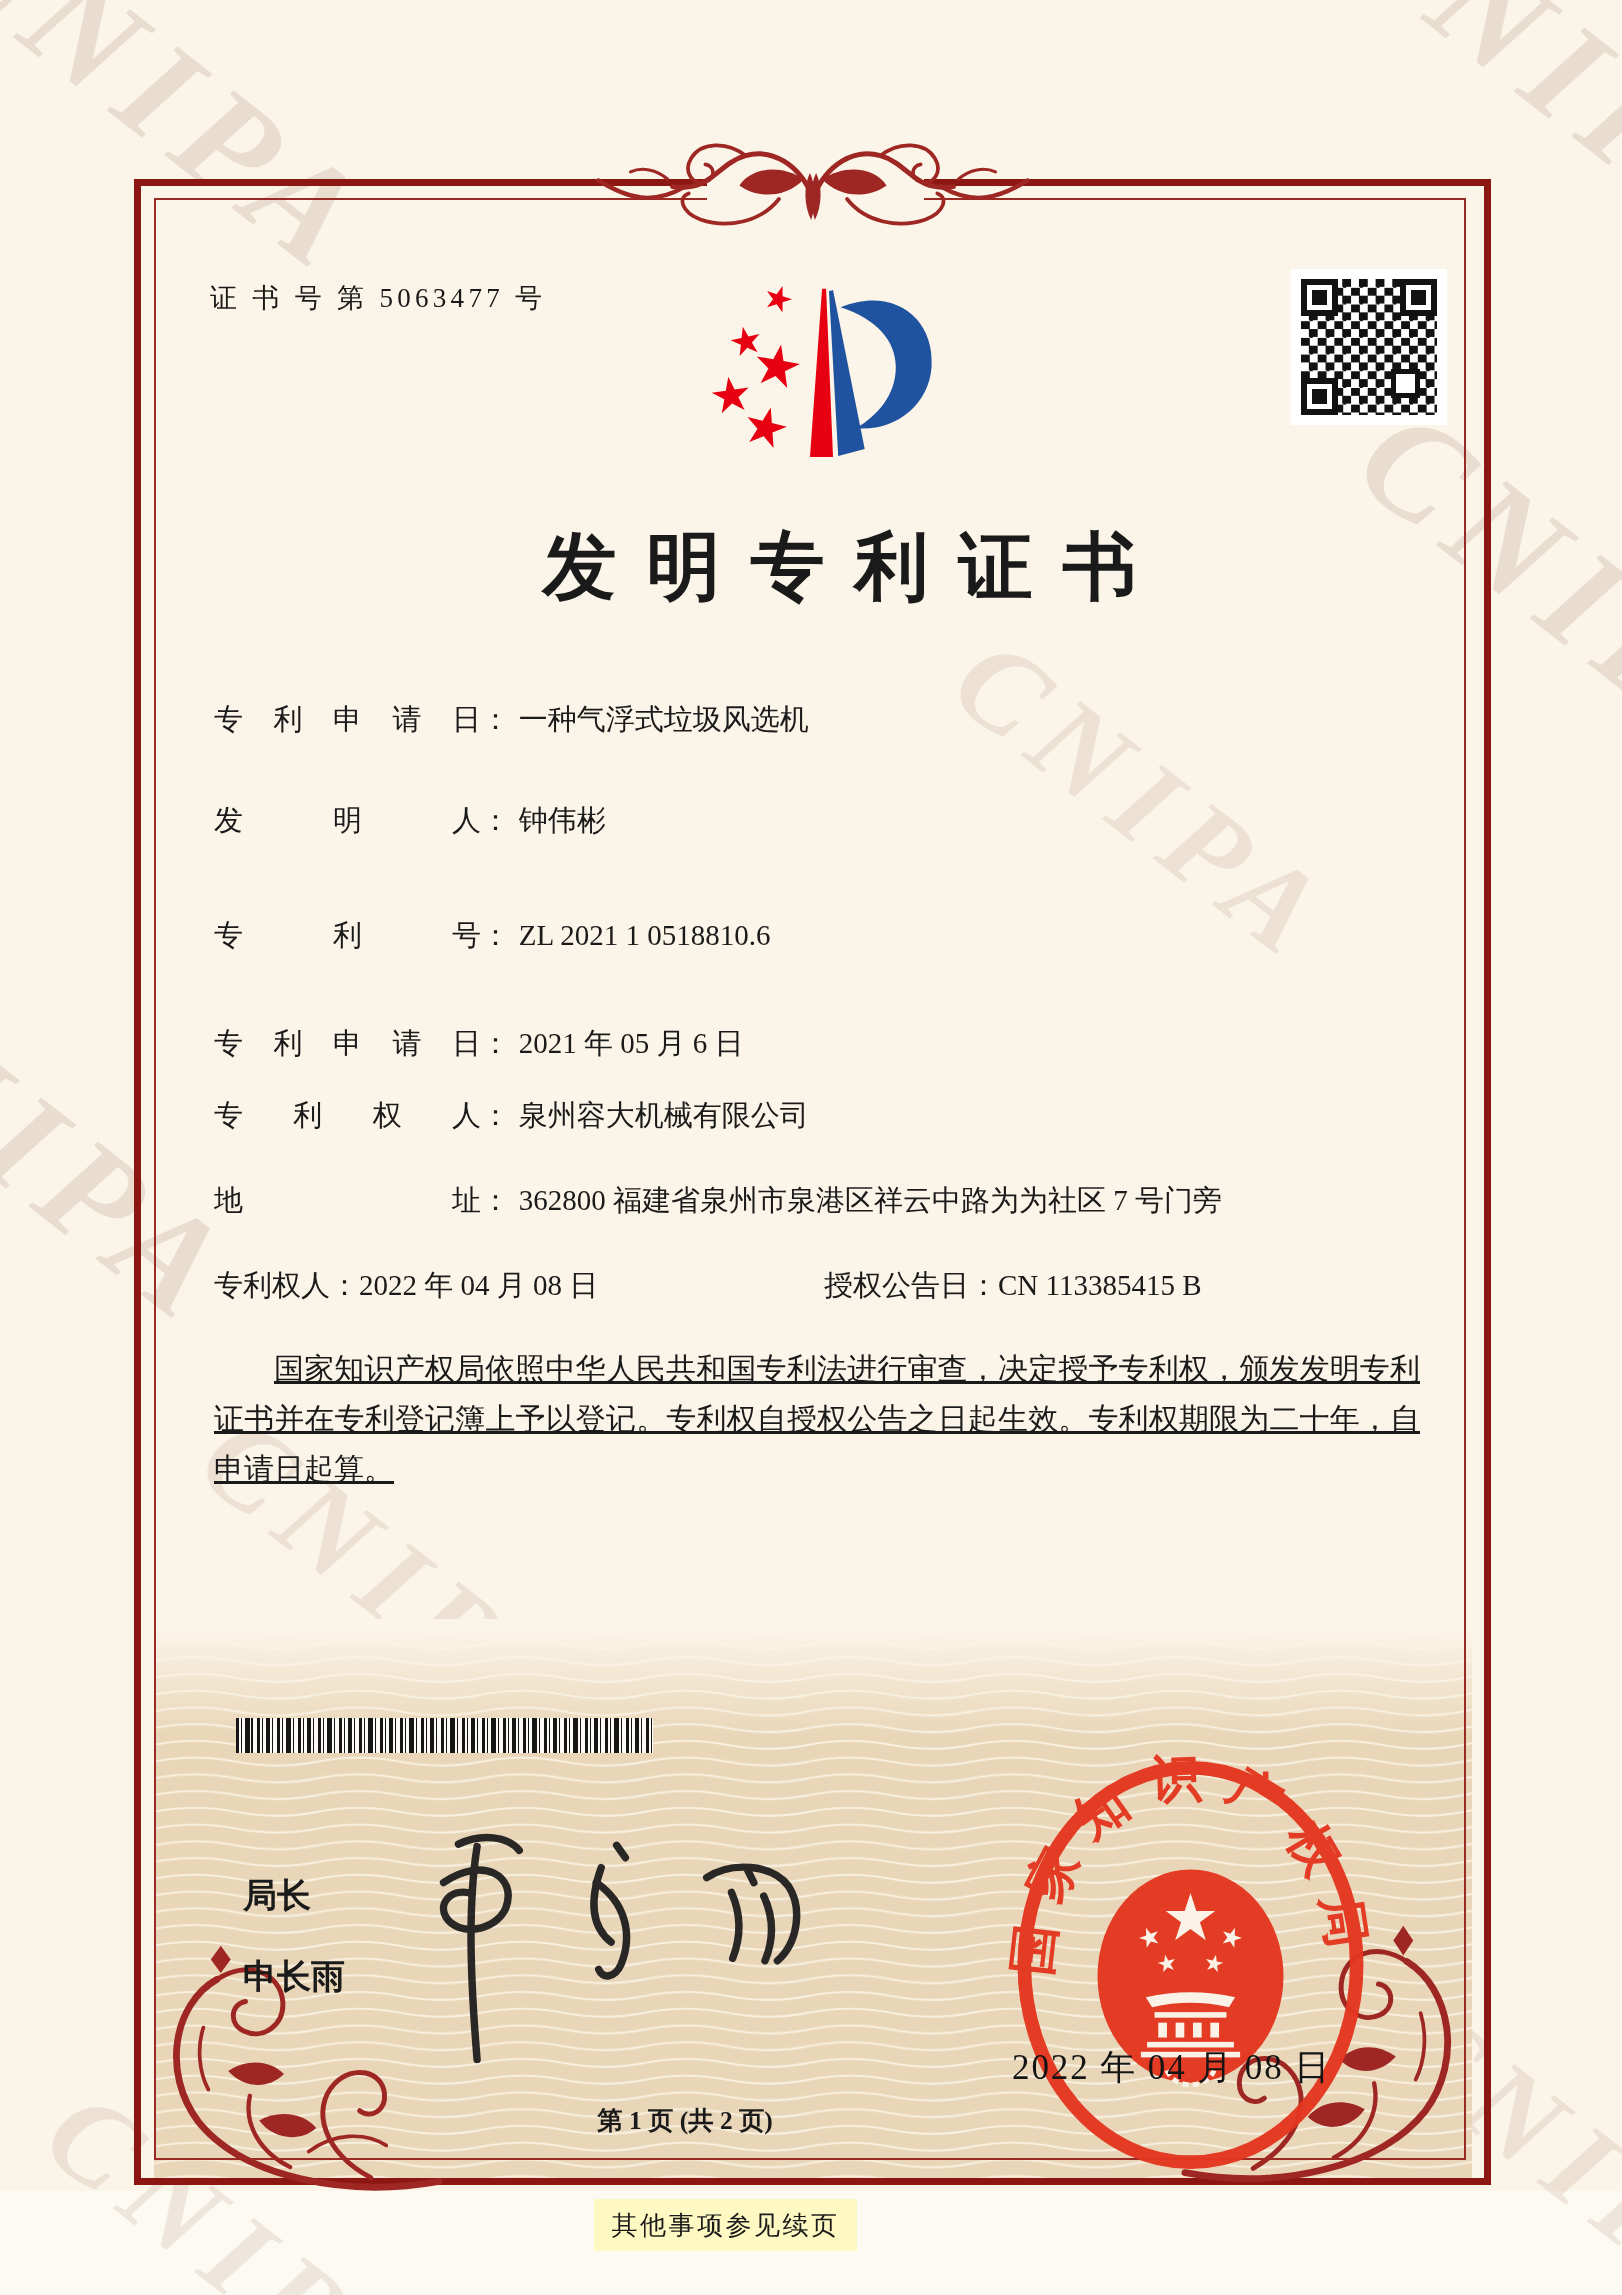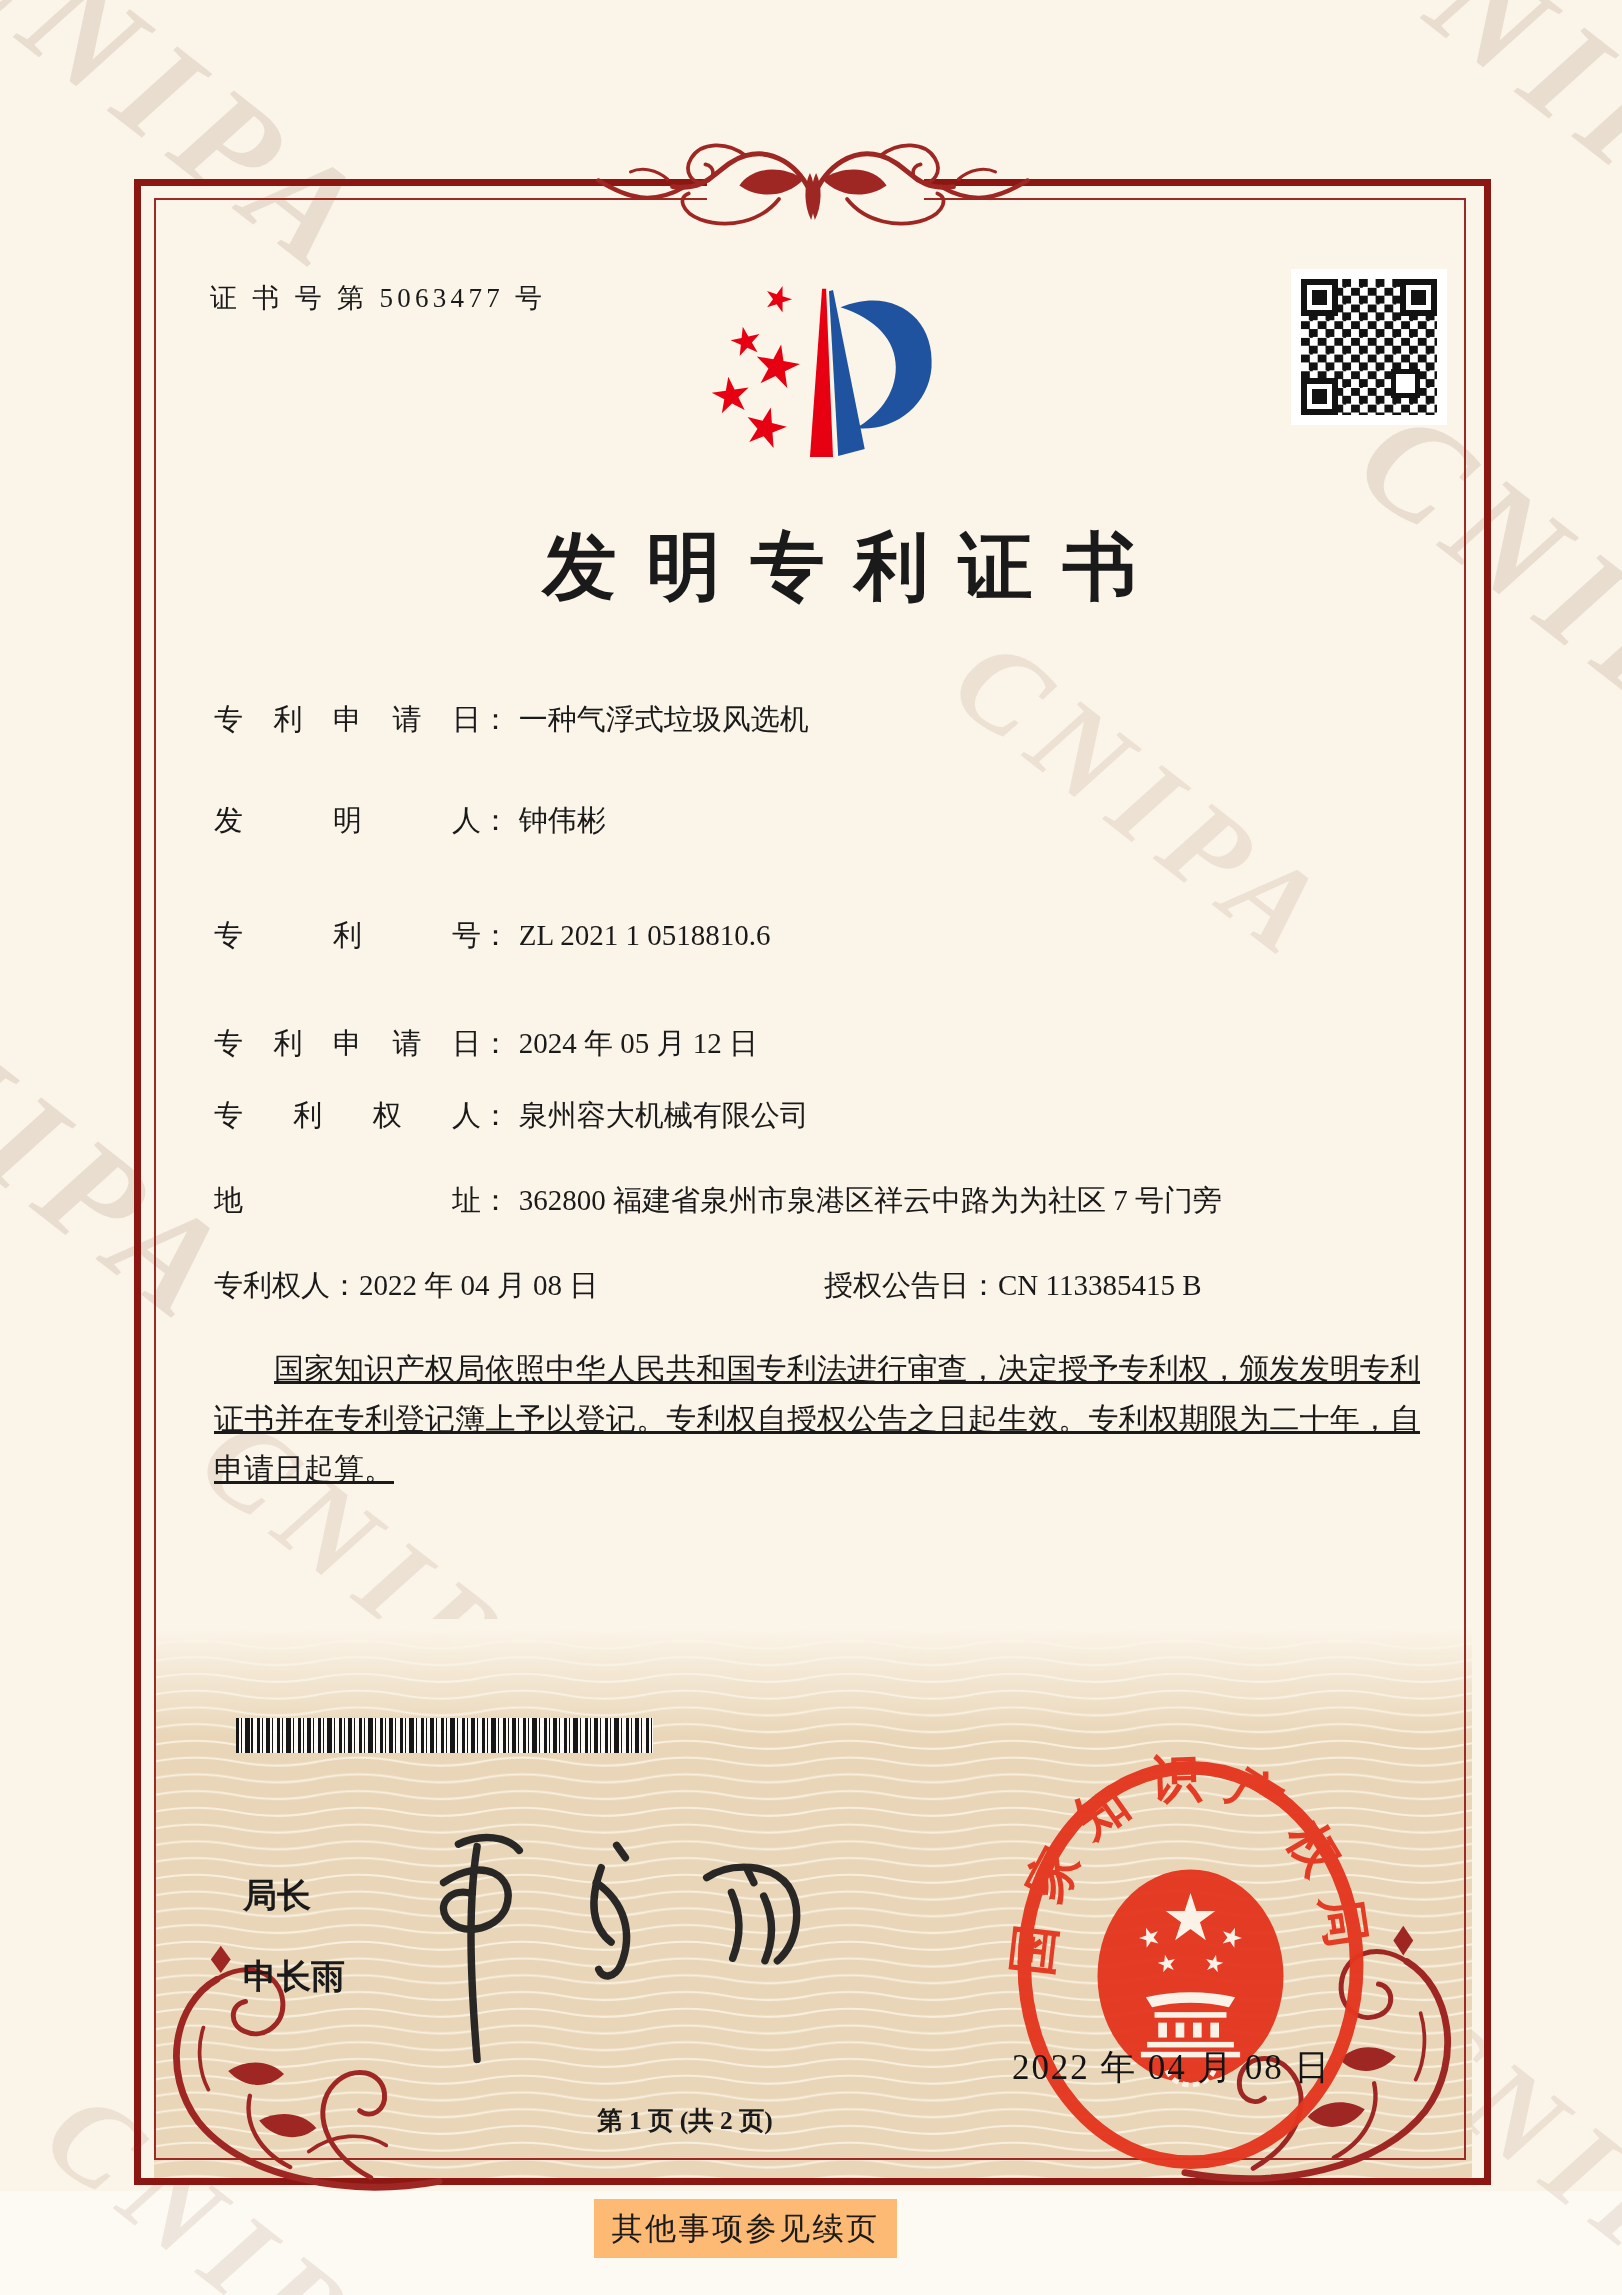--- a/index.html
+++ b/index.html
@@ -58,22 +58,22 @@
       font-family:"Liberation Sans",sans-serif;z-index:5;}
   .signature{position:absolute;left:384px;top:1808px;width:484px;height:267px;z-index:5;}
   
   .seal{position:absolute;left:992px;top:1748px;width:397px;height:434px;z-index:6;opacity:.96;}
   .seal-ring-text{font-size:82px;font-weight:bold;letter-spacing:34px;fill:#e4361f;
       font-family:"Liberation Serif",serif;}
   .seal-date{position:absolute;left:1012px;top:2044px;font-size:35px;letter-spacing:1.9px;
       color:#141414;z-index:7;white-space:nowrap;}
   
   .page-info{position:absolute;left:530px;top:2104px;width:310px;text-align:center;font-size:25.4px;z-index:5;font-weight:bold;}
-  .cont-note{position:absolute;left:594px;top:2199px;background:#fdba74;padding:8.7px 17.4px;
-      font-size:31px;letter-spacing:2.5px;z-index:5;}
+  .cont-note{position:absolute;left:594px;top:2199px;background:#fef9c3;padding:8.7px 17.4px;
+      font-size:26px;letter-spacing:2.5px;z-index:5;}
 </style>
 </head>
 <body>
 
 <div class="page">
 
   <div class="wm" style="left:155px;top:87px">CNIPA</div>
   <div class="wm" style="left:1562px;top:68px">CNIPA</div>
   <div class="wm" style="left:1578px;top:595px">CNIPA</div>
   <div class="wm small" style="left:1144px;top:800px">CNIPA</div>
@@ -176,21 +176,21 @@
   <div class="row" style="top:700px">
     <span class="lab">专利申请日</span><span class="col">：</span><span>一种气浮式垃圾风选机</span>
   </div>
   <div class="row" style="top:801px">
     <span class="lab">发明人</span><span class="col">：</span><span>钟伟彬</span>
   </div>
   <div class="row" style="top:916px">
     <span class="lab">专利号</span><span class="col">：</span><span>ZL 2021 1 0518810.6</span>
   </div>
   <div class="row" style="top:1024px">
-    <span class="lab">专利申请日</span><span class="col">：</span><span>2024 年 05 月 12 日</span>
+    <span class="lab">专利申请日</span><span class="col">：</span><span>2021 年 05 月 6 日</span>
   </div>
   <div class="row" style="top:1096px">
     <span class="lab">专利权人</span><span class="col">：</span><span>泉州容大机械有限公司</span>
   </div>
   <div class="row" style="top:1181px">
     <span class="lab">地址</span><span class="col">：</span><span>362800 福建省泉州市泉港区祥云中路为为社区 7 号门旁</span>
   </div>
 
   <div class="auth" style="left:214px;top:1266px">
     <span>专利权人</span><span>：</span><span>2022 年 04 月 08 日</span>

